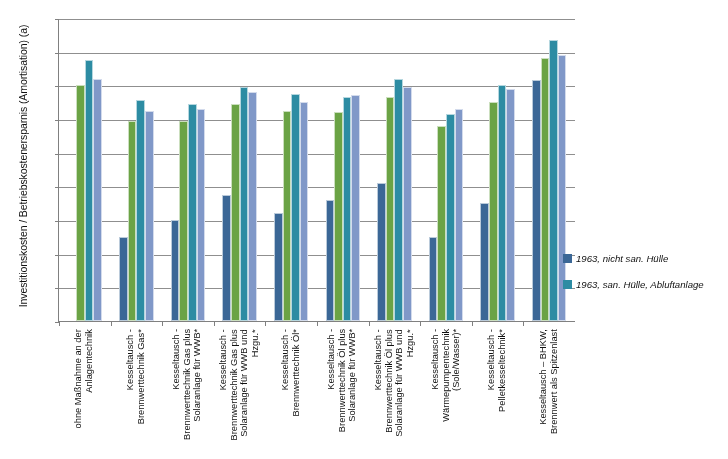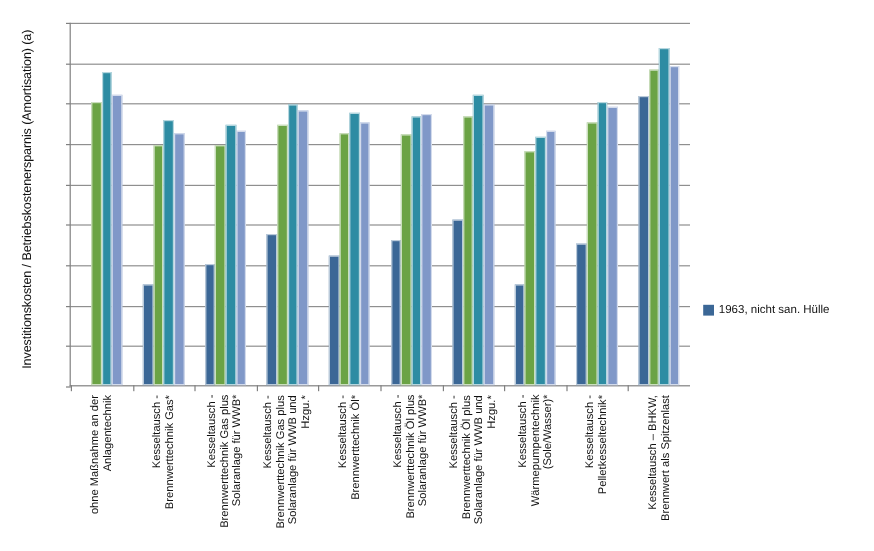--- a/index.html
+++ b/index.html
@@ -98,22 +98,23 @@
     width:130px;
     font-size:9.3px;
     line-height:10.6px;
     text-align:right;
     color:#111;
   }
 
   
   .legend{
     position:absolute;
-    left:586px; top:253px;
+    left:563px; top:253px;
     width:142px;
+    font-style:italic;
   }
   .legend-row{
     display:flex;
     align-items:flex-start;
     margin-bottom:15px;
   }
   .legend-swatch{
     width:9px;height:9px;
     flex:0 0 9px;
     margin-top:1px;margin-right:4px;
@@ -260,15 +261,19 @@
       <div class="xlab-cell">
         <div class="xlab">Kesseltausch – BHKW, Brennwert als Spitzenlast</div>
       </div>
     </div>
 
   <div class="legend" id="legend">
       <div class="legend-row">
         <span class="legend-swatch" style="background: rgb(59, 103, 150);"></span>
         <span class="legend-label">1963, nicht san. Hülle</span>
       </div>
+      <div class="legend-row">
+        <span class="legend-swatch" style="background: rgb(45, 140, 163);"></span>
+        <span class="legend-label">1963, san. Hülle, Abluftanlage</span>
+      </div>
     </div>
 
 </div>
 
 </body></html>

